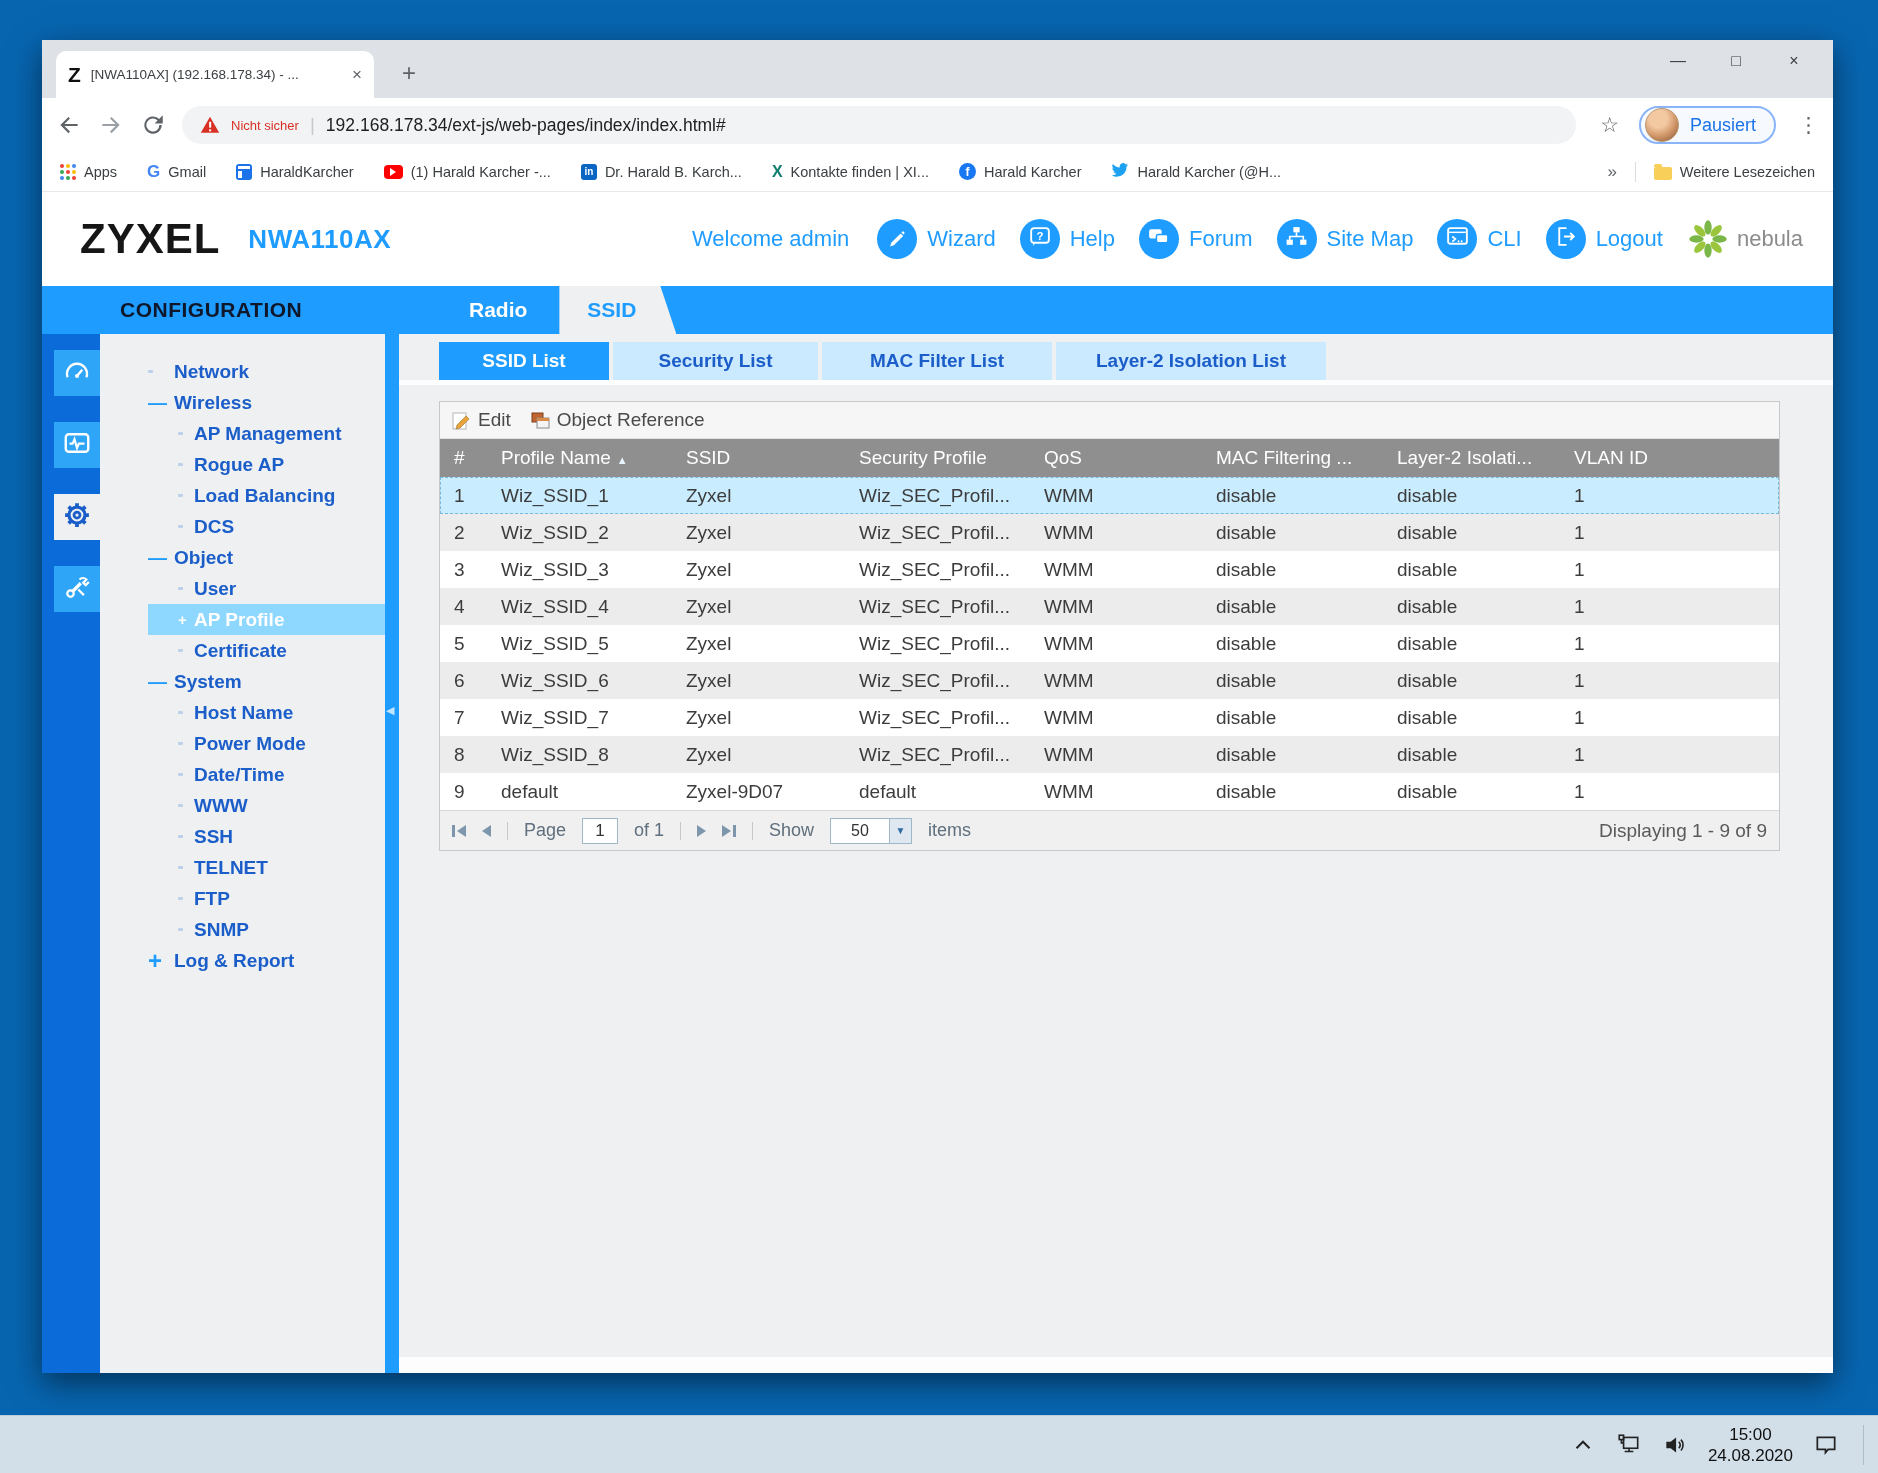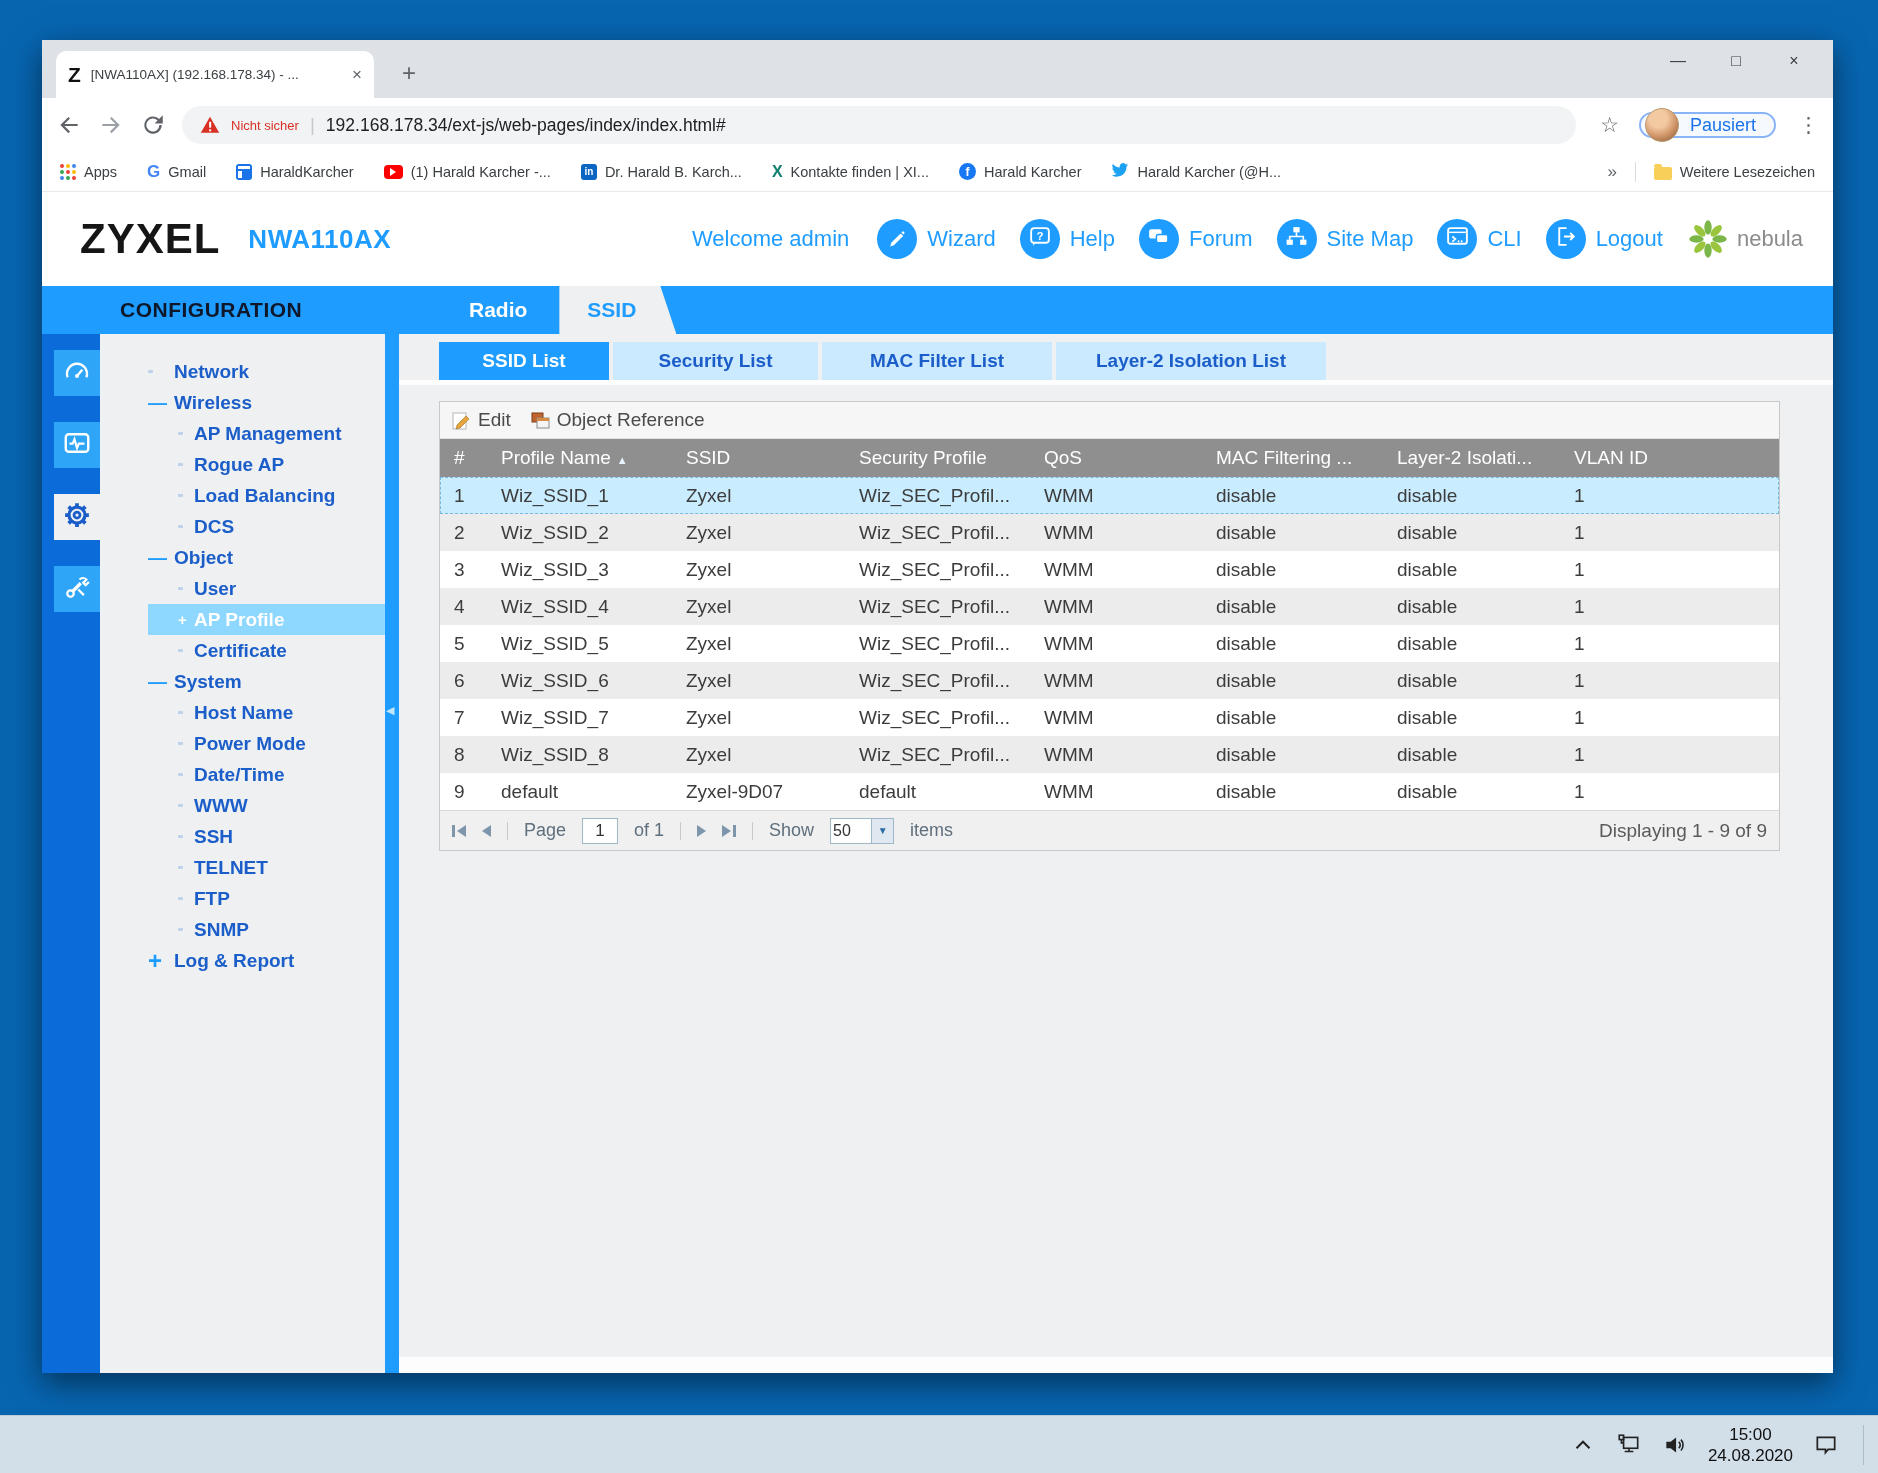--- a/index.html
+++ b/index.html
@@ -26,21 +26,21 @@
   .toolbar { height:54px; background:#fff; display:flex; align-items:center; padding:0 14px; gap:16px; flex:none; }
   .navic { width:26px; height:26px; color:#5f6368; flex:none; }
   .navic svg { width:100%; height:100%; }
   .addr { flex:1; height:38px; background:#f1f3f4; border-radius:19px; display:flex; align-items:center;
           padding:0 18px; gap:11px; min-width:0; }
   .warn { width:20px; height:18px; flex:none; }
   .ns { color:#d93025; font-size:13px; white-space:nowrap; }
   .addr-sep { color:#c6cacd; font-size:19px; }
   .url { color:#202124; font-size:17.5px; white-space:nowrap; overflow:hidden; flex:1; }
   .star { color:#5f6368; font-size:21px; margin:0 4px 0 8px; }
-  .pill { height:26px; border:2px solid #8ab4f8; background:#f6faff; border-radius:22px; display:flex;
+  .pill { height:38px; border:2px solid #8ab4f8; background:#f6faff; border-radius:22px; display:flex;
           align-items:center; gap:11px; padding:3px 18px 3px 4px; flex:none; }
   .avatar { width:34px; height:34px; border-radius:50%;
             background:radial-gradient(circle at 38% 30%, #f3c9a2 0 30%, #cf9467 60%, #7d5335 100%); border:1px solid #b9996f; }
   .pill-label { color:#1a73e8; font-size:18px; }
   .dots { color:#5f6368; font-size:21px; margin-left:6px; letter-spacing:0; }
 
   .bookmarks { height:40px; background:#fff; border-bottom:1px solid #e7e9ec; display:flex; align-items:center;
                padding:0 18px; gap:36px; font-size:14.5px; color:#3c4043; flex:none; }
   .bm { display:flex; align-items:center; gap:8px; white-space:nowrap; }
   .bm-right { margin-left:auto; display:flex; align-items:center; gap:18px; }
@@ -114,21 +114,21 @@
   .pager { height:40px; background:#f0f0f0; border-top:1px solid #d9d9d9; display:flex; align-items:center;
            padding:0 12px; gap:16px; color:#5f6f7d; font-size:18px; }
   .psep { width:1px; height:18px; background:#c9c9c9; }
   .pgico { display:flex; align-items:center; gap:2px; }
   .tri-l { width:0; height:0; border-top:6px solid transparent; border-bottom:6px solid transparent; border-right:9px solid #7d96ab; }
   .tri-r { width:0; height:0; border-top:6px solid transparent; border-bottom:6px solid transparent; border-left:9px solid #7d96ab; }
   .pbar { width:3px; height:12px; background:#7d96ab; }
   .page-input { width:36px; height:26px; border:1px solid #9fb8c8; background:#fff; text-align:center; font-size:17px;
                 color:#333; font-family:"Liberation Sans", sans-serif; }
   .show-sel { display:flex; align-items:stretch; height:26px; border:1px solid #9fb8c8; background:#fff; }
-  .show-val { display:flex; align-items:center; padding:0 2px; min-width:40px; font-size:16px; color:#333;border-radius:8px; }
+  .show-val { display:flex; align-items:center; padding:0 20px; min-width:40px; font-size:16px; color:#333;border-radius:8px; }
   .show-btn { width:22px; background:#dfe8f0; border-left:1px solid #9fb8c8; display:grid; place-items:center;
               color:#2d6da3; font-size:10px; }
   .displaying { margin-left:auto; color:#5a5a5a; font-size:19px; }
 
   .content-bottom { margin-top:auto; height:16px; background:#fdfdfd; }
 
   .divider-col { width:14px; background:#1e9cff; flex:none; position:relative; }
   .collapse { position:absolute; top:370px; left:1px; color:#bfe6ff; font-size:11px; }
 
   

